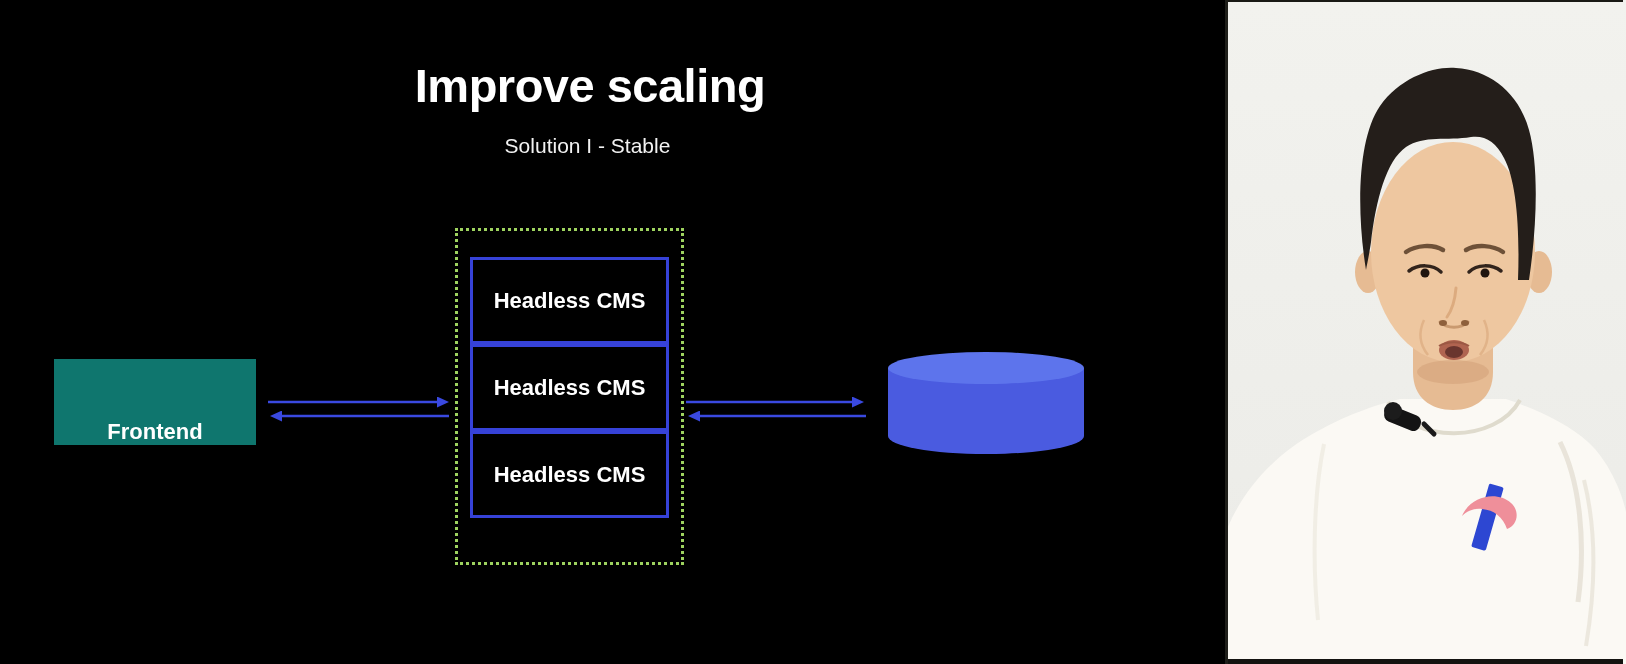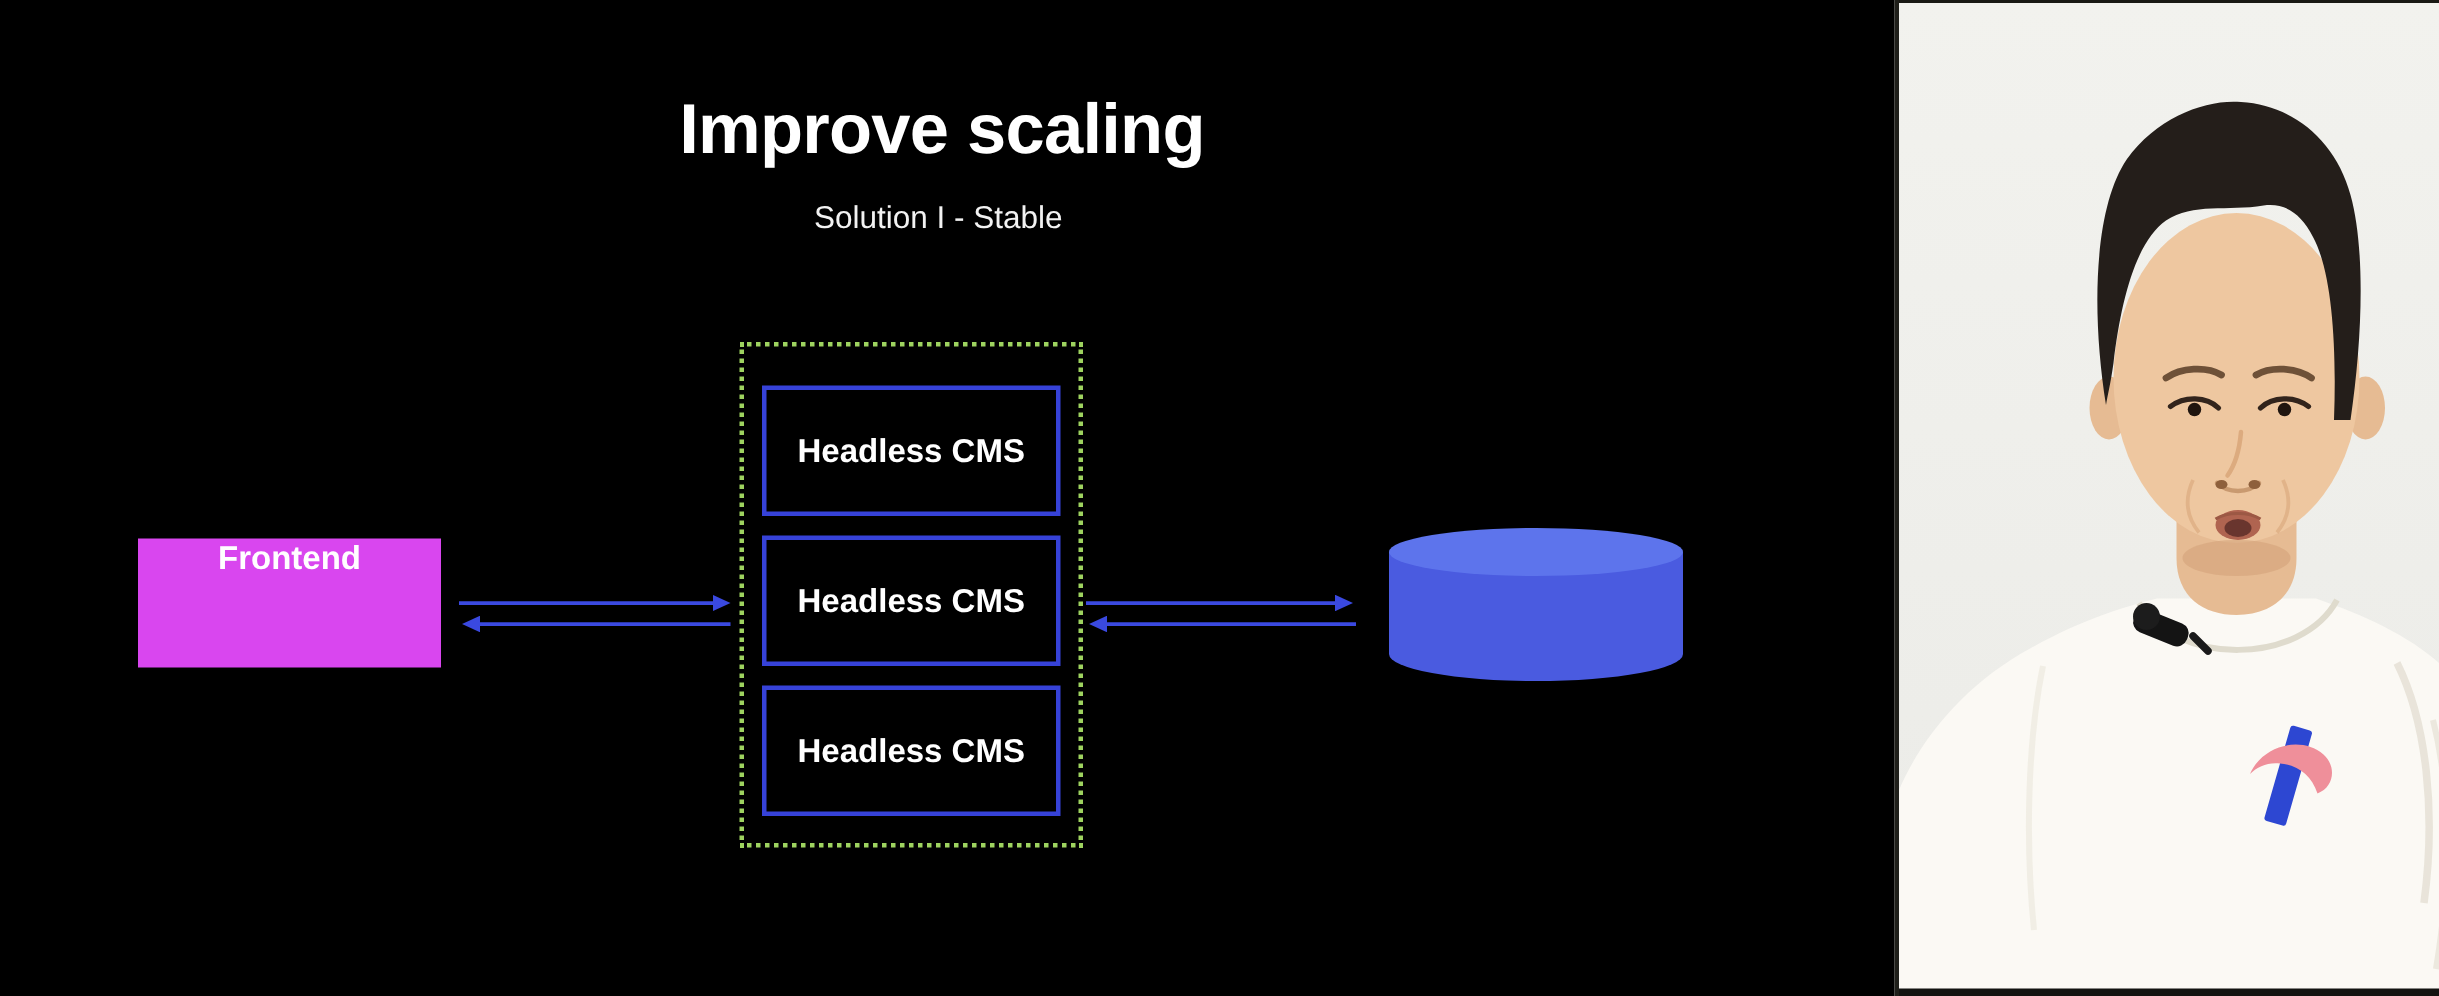--- a/index.html
+++ b/index.html
@@ -4,21 +4,20 @@
 <style>
   * { margin: 0; padding: 0; box-sizing: border-box; }
   html, body { background: #000; }
   .stage {
     position: relative;
     width: 1626px; height: 664px;
     display: flex;
     overflow: hidden;
     font-family: "Liberation Sans", "DejaVu Sans", sans-serif;
     background: #000;
-    padding-left: 38px;
   }
 
   
   .slide {
     position: relative;
     width: 1225px; height: 664px;
     background: #000;
     flex: 0 0 auto;
   }
   .slide-title {
@@ -36,35 +35,34 @@
     text-align: center;
     color: #f2f2f2;
     font-size: 21px;
     font-weight: 400;
   }
 
   .node-frontend {
     position: absolute;
     left: 54px; top: 359px;
     width: 202px; height: 86px;
-    background: #d946ef;
-    display: flex; align-items: flex-start; justify-content: center;
+    background: #0f766e;
+    display: flex; align-items: flex-end; justify-content: center;
     color: #fff; font-size: 22px; font-weight: 700;
   }
 
   .cms-cluster {
     position: absolute;
     left: 455px; top: 228px;
     width: 229px; height: 337px;
     border: 3px dotted #9ed35f;
     display: flex;
     flex-direction: column;
     align-items: center;
     padding-top: 26px;
-    gap: 13px;
   }
   .cms-box {
     width: 199px; height: 87px;
     border: 3px solid #3642d8;
     background: #000;
     display: flex; align-items: center; justify-content: center;
     color: #fff; font-size: 22px; font-weight: 700;
     flex: 0 0 auto;
   }
 

